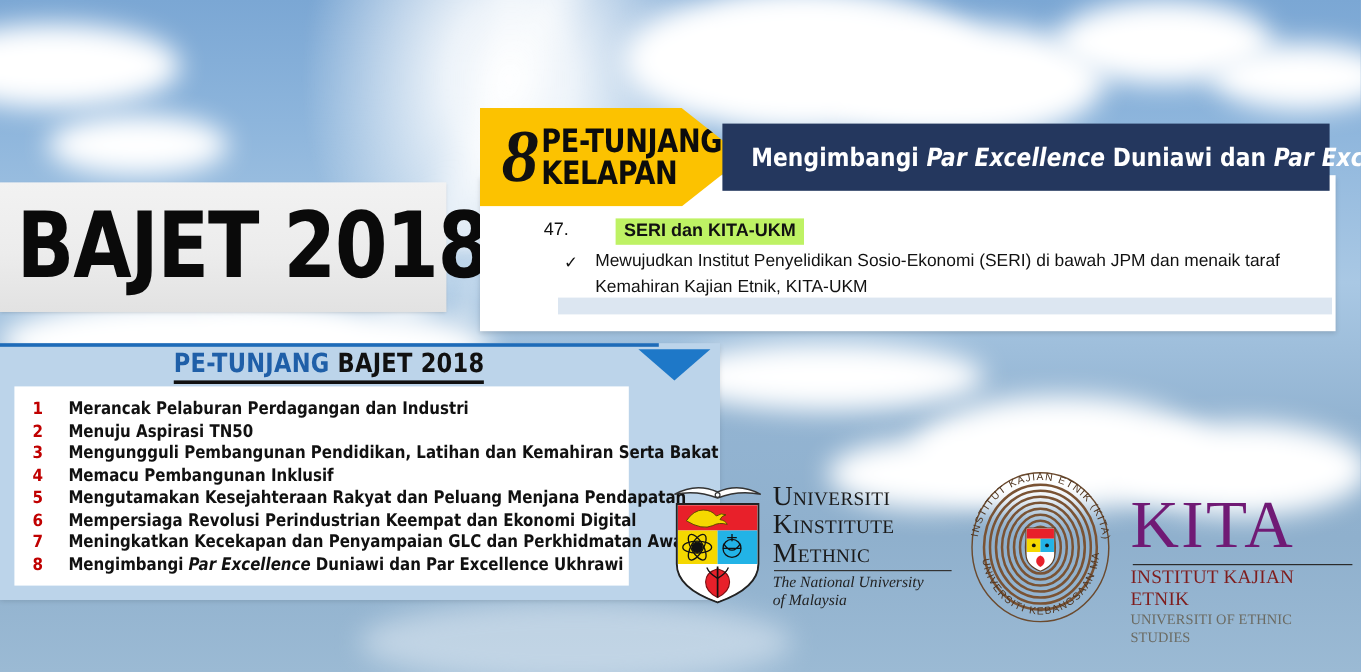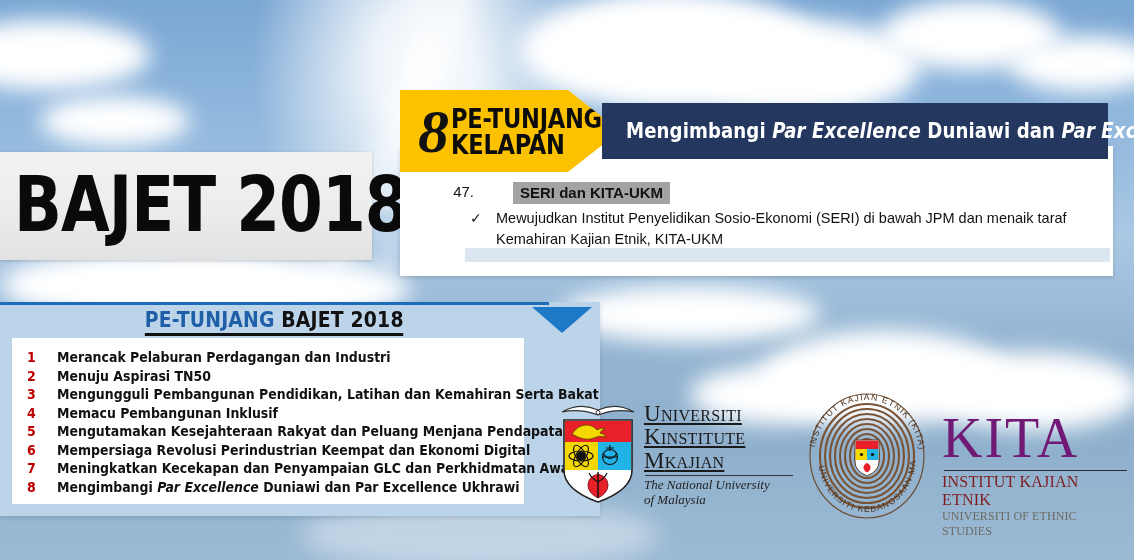--- a/index.html
+++ b/index.html
@@ -96,33 +96,33 @@
   
   .item-row{
     position:absolute;left:440px;top:182px;width:660px;
     display:flex;align-items:flex-start;gap:24px;
   }
   .item-num{
     width:34px;text-align:right;flex:0 0 34px;
     font-size:15px;color:#111;padding-top:1px;
   }
   .item-title{
-    margin-left:15px;background:#a3a3a3;padding:2px 7px 3px 7px;
+    margin-left:15px;background:#bef264;padding:2px 7px 3px 7px;
     font-size:15px;font-weight:700;color:#111;
   }
   .bullet-row{
     position:absolute;left:470px;top:208px;width:620px;
     display:flex;align-items:flex-start;
   }
   .bullet-check{flex:0 0 26px;font-size:14px;color:#111;padding-top:2px;}
   .bullet-text{font-size:14.5px;color:#111;line-height:1.45;}
 
   
   .panel{
-    position:absolute;left:0px;top:302px;width:600px;height:214px;
+    position:absolute;left:0px;top:286px;width:600px;height:214px;
     background:#bcd4ea;
     box-shadow:0 2px 4px rgba(0,0,0,.12);
   }
   .panel-topline{position:absolute;left:0;top:0;width:549px;height:3px;background:#1e6bb8;}
   .panel-head{
     position:absolute;left:0;top:4px;width:549px;height:30px;
     display:flex;align-items:center;justify-content:center;
   }
   .panel-head-txt{
     font-family:"Liberation Sans Narrow","DejaVu Sans Condensed","Liberation Sans",sans-serif;
@@ -159,21 +159,21 @@
   .goal-t i{font-style:italic;}
   .goals{padding-top:11px;}
 
   
   .logo-ukm{position:absolute;left:556px;top:398px;width:250px;height:120px;}
   .logo-kita{position:absolute;left:806px;top:392px;width:320px;height:128px;}
   .logo-txt-ukm{
     position:absolute;left:88px;top:4px;
     font-family:"Liberation Serif","DejaVu Serif",serif;color:#1a1a1a;
   }
-  .ukm-line{font-size:23px;line-height:1.02;letter-spacing:.3px;text-decoration:underline;}
+  .ukm-line{font-size:23px;line-height:1.02;letter-spacing:.3px;}
   .ukm-line span.cap{font-size:23px;}
   .ukm-line span.sm{font-size:16px;}
   .ukm-rule{width:148px;height:1px;background:#333;margin:3px 0 2px 1px;}
   .ukm-sub{font-style:italic;font-size:13px;line-height:1.12;color:#222;}
   .kita-txt{position:absolute;left:136px;top:18px;}
   .kita-big{
     font-family:"Liberation Serif","DejaVu Serif",serif;
     font-size:56px;line-height:1;letter-spacing:2px;color:#701a75;
   }
   .kita-rule{width:183px;height:1px;background:#2b2b2b;margin:4px 0 2px 2px;}
@@ -303,21 +303,21 @@
         <g>
           <path d="M42 76 q-10 3 -10 11 q0 8 10 13 q10 -5 10 -13 q0 -8 -10 -11 Z" fill="#e8202a" stroke="#7a0f12" stroke-width=".9"></path>
           <path d="M42 74 L42 100" stroke="#111" stroke-width="1.4"></path>
           <path d="M42 84 q-7 -4 -9 -9 M42 84 q7 -4 9 -9" stroke="#111" stroke-width="1.1" fill="none"></path>
         </g>
       </g>
     </svg>
     <div class="logo-txt-ukm">
       <div class="ukm-line"><span class="cap">U</span><span class="sm">NIVERSITI</span></div>
       <div class="ukm-line"><span class="cap">K</span><span class="sm">INSTITUTE</span></div>
-      <div class="ukm-line"><span class="cap">M</span><span class="sm">KAJIAN</span></div>
+      <div class="ukm-line"><span class="cap">M</span><span class="sm">ETHNIC</span></div>
       <div class="ukm-rule"></div>
       <div class="ukm-sub">The National University</div>
       <div class="ukm-sub">of Malaysia</div>
     </div>
   </div>
 
   <div class="logo-kita">
     <svg width="122" height="128" viewBox="0 0 122 128">
       <ellipse cx="61" cy="64" rx="57" ry="62" fill="none" stroke="#6b4a2e" stroke-width="1.2"></ellipse>
       <g fill="none" stroke="#7a5334" stroke-width="2.1">

